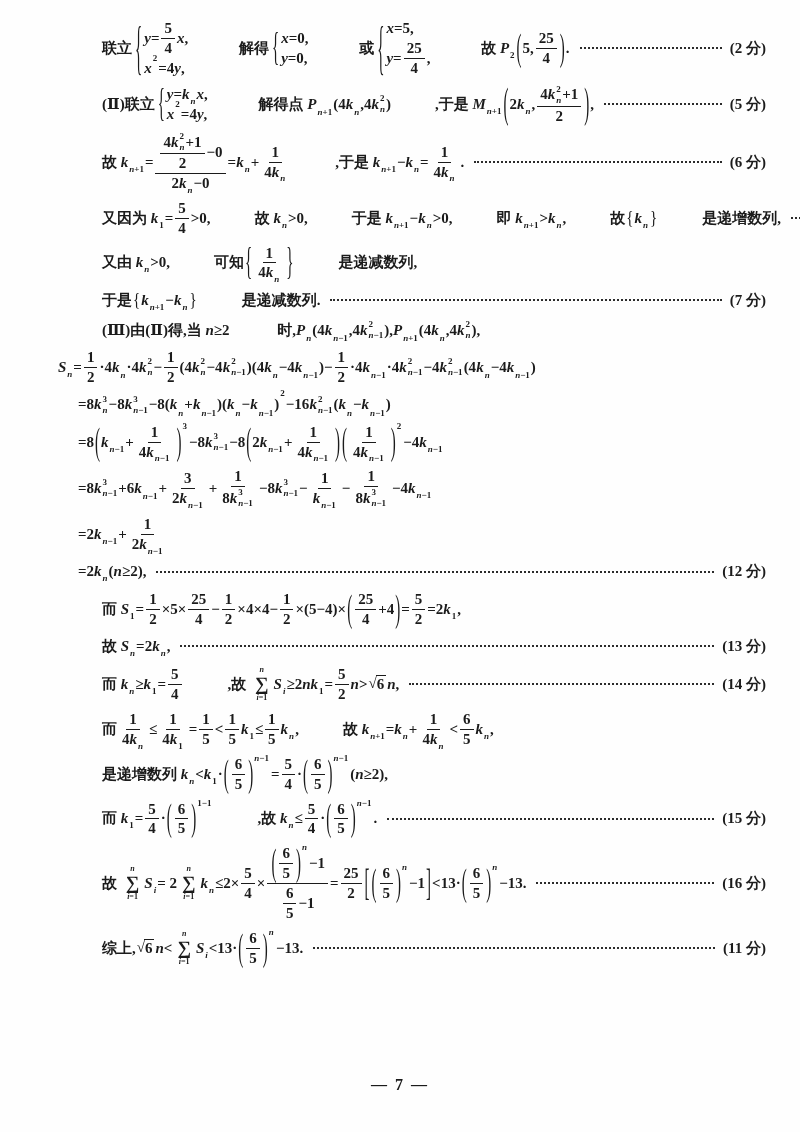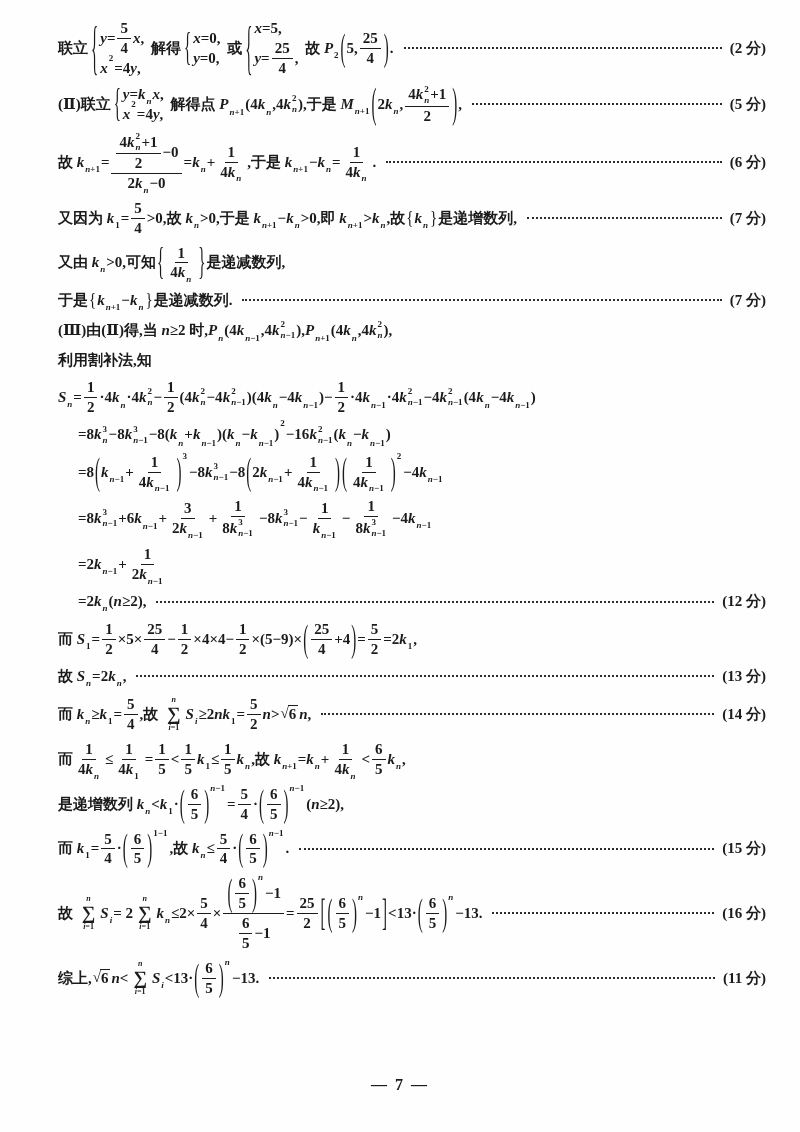--- a/index.html
+++ b/index.html
@@ -4,21 +4,21 @@
 <style>
   html,body{margin:0;padding:0;background:#e8e8e8;}
   .page{
     width:800px;height:1132px;box-sizing:border-box;background:#fefefe;
     padding:20px 34px 0 58px;overflow:hidden;position:relative;
     font-family:"Liberation Serif","DejaVu Serif",serif;
     font-weight:700;color:#1b1b1b;font-size:15px;
   }
   .line{display:flex;align-items:center;flex-wrap:nowrap;margin-bottom:8px;min-height:22px;white-space:nowrap;}
   .line.indent{padding-left:20px;}
-  .cn{white-space:pre;}
+  .cn{white-space:pre;margin-left:44px;}
   .it{font-style:italic;}
   .mrun{display:inline-flex;align-items:center;}
   
   .fr{display:inline-flex;flex-direction:column;align-items:center;vertical-align:middle;margin:0 2px;line-height:1.12;}
   .fr>.n{padding:0 3px 1px 3px;border-bottom:1.4px solid #1b1b1b;display:inline-flex;align-items:center;justify-content:center;}
   .fr>.d{padding:1px 3px 0 3px;display:inline-flex;align-items:center;justify-content:center;}
   
   .ss{display:inline-flex;flex-direction:column;align-items:flex-start;justify-content:center;font-size:9px;line-height:1;vertical-align:middle;margin:0 1px;}
   .ss .sp{margin-bottom:2px;}
   .supi{font-size:9px;line-height:1;align-self:flex-start;margin:-6px 1px 0 1px;}
@@ -291,23 +291,20 @@
         <span class="cn"> 时,</span>
         <span class="mrun"><span class="it">P</span><span class="subi"><span class="it">n</span></span>(4<span class="it">k</span><span class="subi"><span class="it">n</span>−1</span>,4<span class="it">k</span><span class="ss">
             <span class="sp">2</span>
             <span class="sb"><span class="it">n</span>−1</span>
           </span>),<span class="it">P</span><span class="subi"><span class="it">n</span>+1</span>(4<span class="it">k</span><span class="subi"><span class="it">n</span></span>,4<span class="it">k</span><span class="ss">
             <span class="sp">2</span>
             <span class="sb"><span class="it">n</span></span>
           </span>),</span>
       </div>
       <div class="line">
-        <span class="cn">利用割补法,知</span>
-      </div>
-      <div class="line">
         <span class="mrun"><span class="it">S</span><span class="subi"><span class="it">n</span></span>=</span>
         <span class="fr">
           <span class="n">
             <span class="mrun">1</span>
           </span>
           <span class="d">
             <span class="mrun">2</span>
           </span>
         </span>
         <span class="mrun">·4<span class="it">k</span><span class="subi"><span class="it">n</span></span>·4<span class="it">k</span><span class="ss">
@@ -512,21 +509,21 @@
         </span>
         <span class="mrun">×4×4−</span>
         <span class="fr">
           <span class="n">
             <span class="mrun">1</span>
           </span>
           <span class="d">
             <span class="mrun">2</span>
           </span>
         </span>
-        <span class="mrun">×(5−9)×</span>
+        <span class="mrun">×(5−4)×</span>
         <span class="pg">
           <span class="par" style="transform: scaleY(2.59);">(</span>
           <span class="pin">
             <span class="fr">
               <span class="n">
                 <span class="mrun">25</span>
               </span>
               <span class="d">
                 <span class="mrun">4</span>
               </span>

